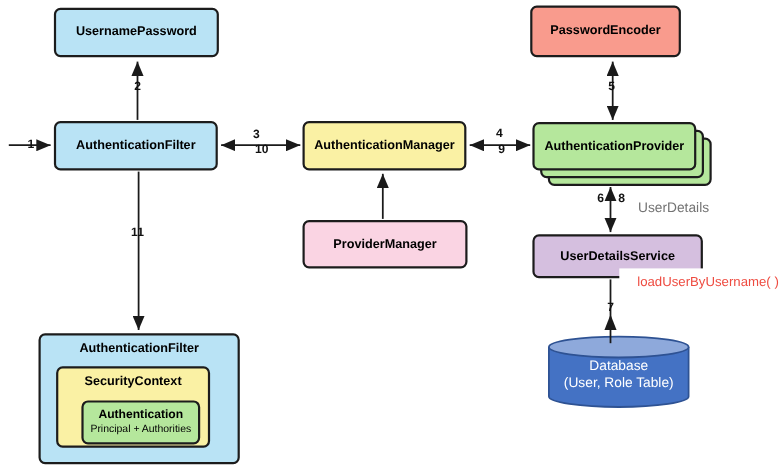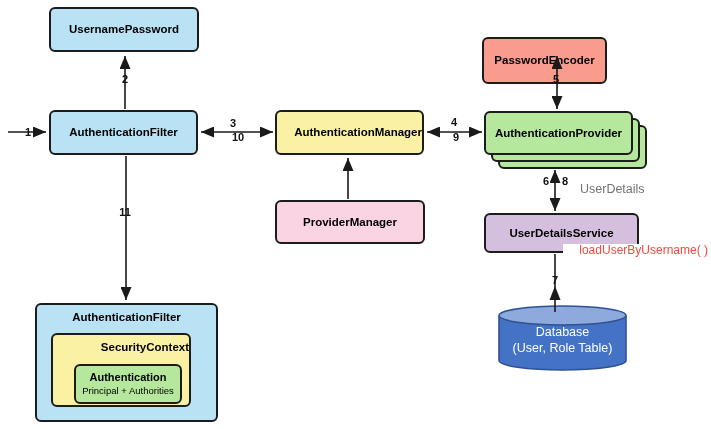--- a/index.html
+++ b/index.html
@@ -10,36 +10,36 @@
   html,body{margin:0;padding:0;}
   body{font-family:"Liberation Sans", sans-serif; background:#fff;}
   .canvas{position:relative; width:711px; height:429px; background:var(--canvas-bg); overflow:hidden;}
   .box{
     position:absolute; box-sizing:border-box;
     border:2px solid #1c1c1c; border-radius:6px;
     display:flex; flex-direction:column; align-items:center; justify-content:center;
     font-weight:bold; font-size:11.5px; color:#000; text-align:center; line-height:1.3;
   }
   .box.blue{background:var(--blue);}
-  .box.yellow{background:var(--yellow);align-items:flex-end;}
+  .box.yellow{background:var(--yellow);}
   .box.pink{background:var(--pink);}
   .box.salmon{background:var(--salmon);}
   .box.green{background:var(--green);}
   .box.purple{background:var(--purple);}
   .box.titled{justify-content:flex-start;}
   .box.titled > .title{margin-top:5px;}
   .sub{font-weight:normal; font-size:9.5px; margin-top:1px;}
   .lbl{
     position:absolute; transform:translate(-50%,-50%);
     font-weight:bold; font-size:11px; color:#111; line-height:1; z-index:5;
   }
   .annot{position:absolute; font-size:12.5px; color:#737373; line-height:1; z-index:5;}
   .redcall{
     position:absolute; left:563px; top:244px; width:148px; height:24px;
-    background:#fff; display:flex; justify-content:flex-end;
+    background:#fff; display:flex; align-items:center; justify-content:flex-end;
     padding-right:3px; box-sizing:border-box; z-index:6;
     color:var(--red-text); font-size:12px; line-height:1;
   }
   .arrows{position:absolute; left:0; top:0; width:711px; height:429px; z-index:4; pointer-events:none;}
   .arrows path.ln{fill:none; stroke:var(--line); stroke-width:1.6;}
   .db-wrap{position:absolute; left:497px; top:303px; width:131px; height:70px;}
   .db-text{
     position:absolute; left:0; top:21px; width:131px; text-align:center;
     color:#fff; font-size:12.5px; line-height:16px; z-index:2;
   }
@@ -76,21 +76,21 @@
   </div>
 
   <div class="box yellow" style="left:275px; top:110px; width:149px; height:45px;">
     <div>AuthenticationManager</div>
   </div>
 
   <div class="box pink" style="left:275px; top:200px; width:150px; height:44px;">
     <div>ProviderManager</div>
   </div>
 
-  <div class="box salmon" style="left:482px; top:5px; width:125px; height:47px;margin-top:32px;">
+  <div class="box salmon" style="left:482px; top:5px; width:137px; height:47px;">
     <div>PasswordEncoder</div>
   </div>
 
   <div class="box green" style="left:498px; top:125px; width:149px; height:44px;"></div>
   <div class="box green" style="left:491px; top:118px; width:149px; height:44px;"></div>
   <div class="box purple" style="left:484px; top:213px; width:155px; height:40px;">
     <div>UserDetailsService</div>
   </div>
 
   <div class="box green" style="left:484px; top:111px; width:149px; height:44px;">

